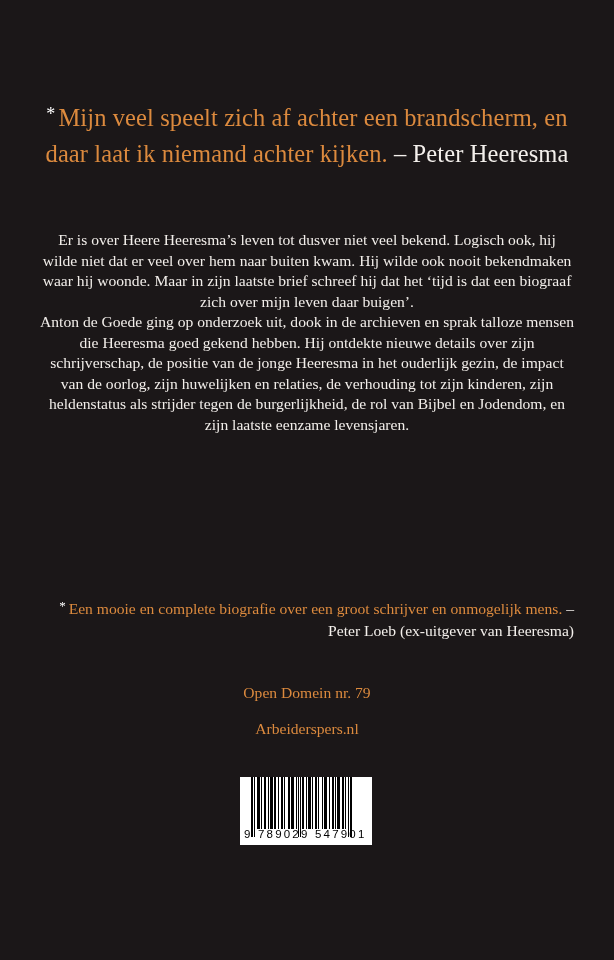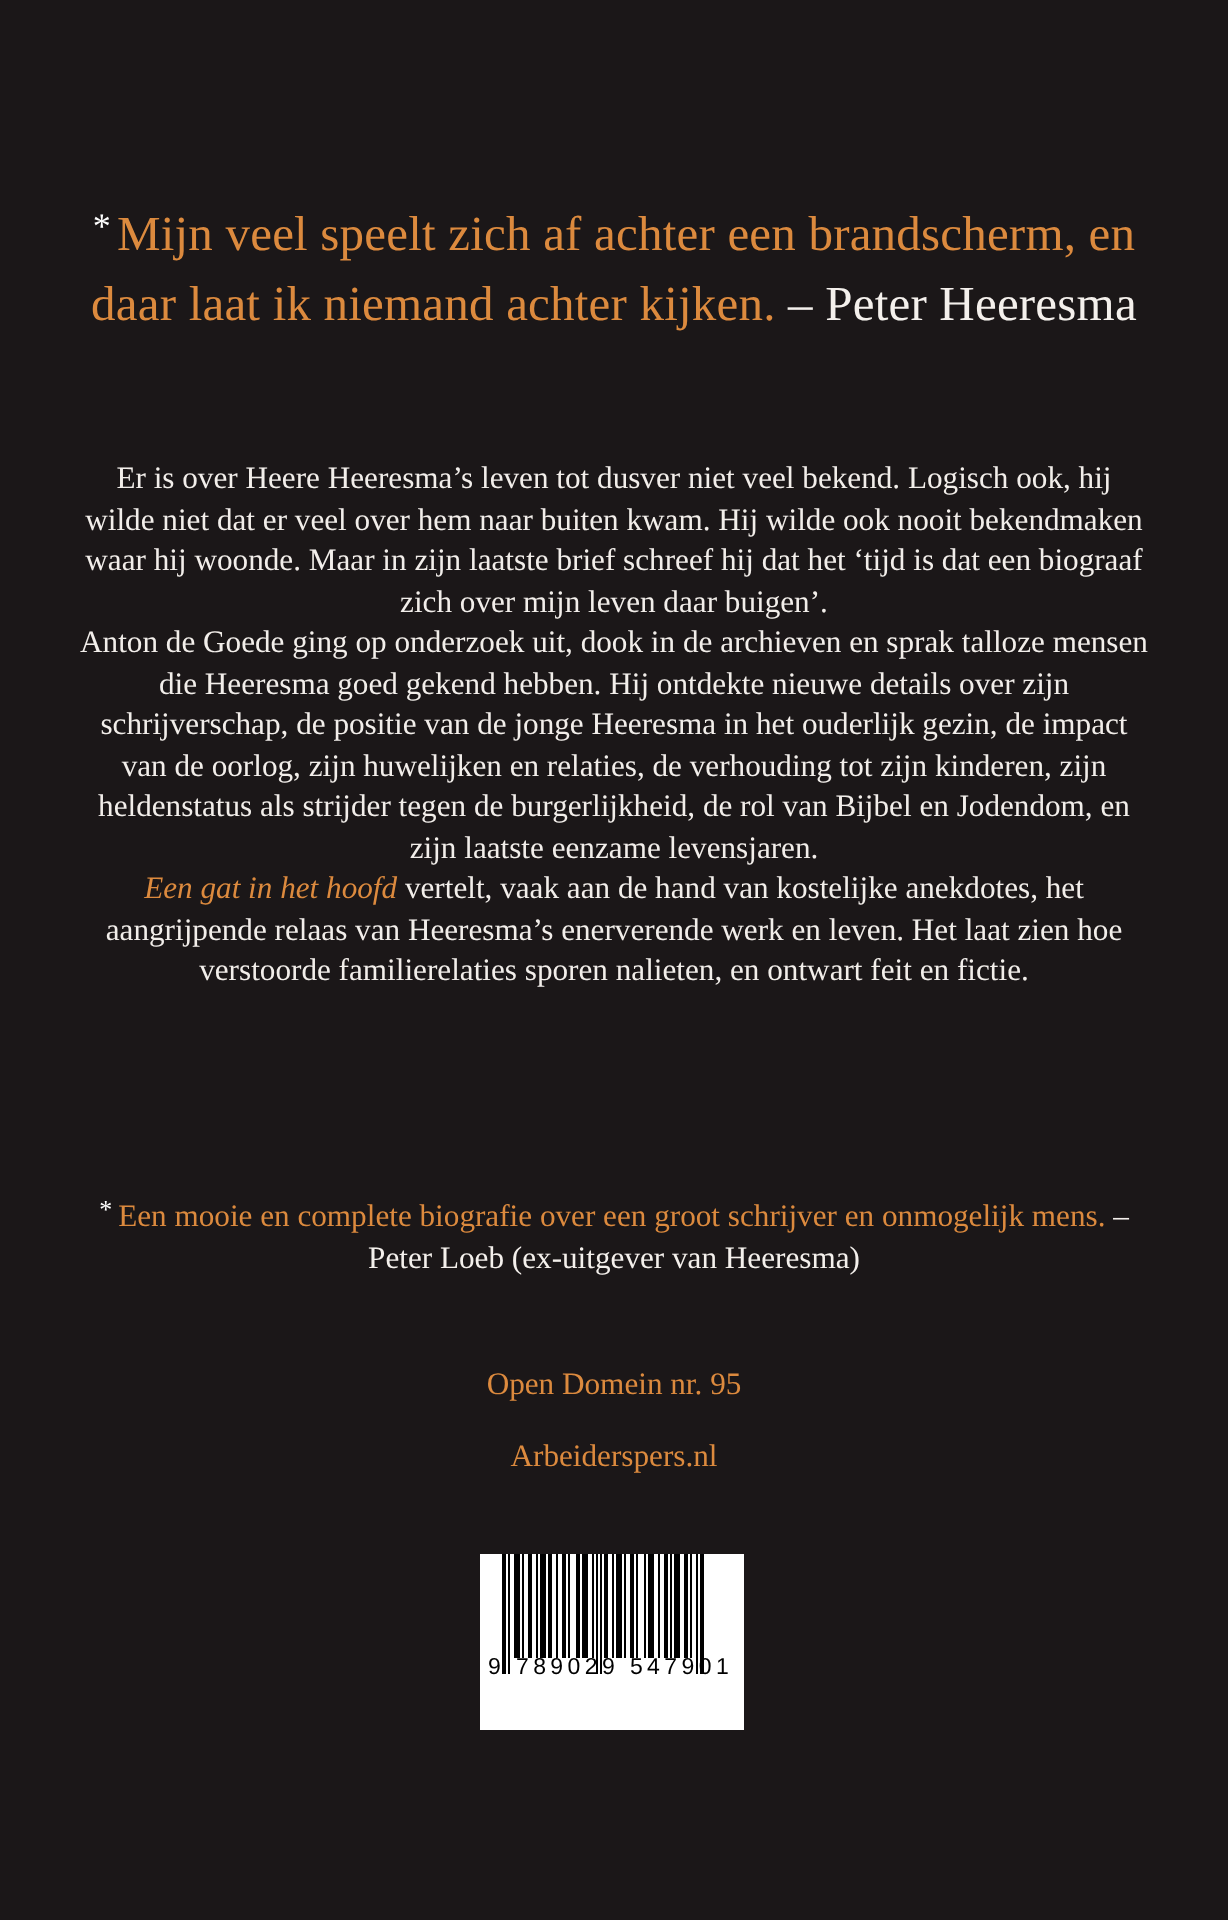--- a/index.html
+++ b/index.html
@@ -51,21 +51,21 @@
     .blurb .title-italic {
       font-style: italic;
       color: #dc8a3e;
     }
 
     .review {
       position: absolute;
       top: 598px;
       left: 40px;
       width: 534px;
-      text-align: center;
+      text-align: right;
       font-size: 15.6px;
       line-height: 21px;
     }
     .review .star {
       font-size: 13px;
       position: relative;
       top: -4px;
       margin-right: 3px;
       color: #ffffff;
     }
@@ -89,21 +89,21 @@
       font-size: 15.6px;
       line-height: 20px;
       color: #dc8a3e;
     }
 
     .barcode-box {
       position: absolute;
       left: 240px;
       top: 777px;
       width: 132px;
-      height: 88px;
+      height: 68px;
       background: #ffffff;
     }
     .barcode-bars {
       position: absolute;
       left: 11px;
       top: 0;
       width: 110px;
       height: 60px;
       display: flex;
       align-items: flex-start;
@@ -134,29 +134,28 @@
 <div>
 
   <div class="top-quote">
     <span class="star">*</span><span class="orange">Mijn veel speelt zich af achter een brandscherm, en daar laat ik niemand achter kijken.</span>
     <span class="white">– Peter Heeresma</span>
   </div>
 
   <div class="blurb">
     <p>Er is over Heere Heeresma’s leven tot dusver niet veel bekend. Logisch ook, hij wilde niet dat er veel over hem naar buiten kwam. Hij wilde ook nooit bekendmaken waar hij woonde. Maar in zijn laatste brief schreef hij dat het ‘tijd is dat een biograaf zich over mijn leven daar buigen’.</p>
     <p>Anton de Goede ging op onderzoek uit, dook in de archieven en sprak talloze mensen die Heeresma goed gekend hebben. Hij ontdekte nieuwe details over zijn schrijverschap, de positie van de jonge Heeresma in het ouderlijk gezin, de impact van de oorlog, zijn huwelijken en relaties, de verhouding tot zijn kinderen, zijn heldenstatus als strijder tegen de burgerlijkheid, de rol van Bijbel en Jodendom, en zijn laatste eenzame levensjaren.</p>
-    <p><span class="title-italic">Een gat in het hoofd</span><span> vertelt, vaak aan de hand van kostelijke anekdotes, het aangrijpende relaas van Heeresma’s enerverende werk en leven. Het laat zien hoe verstoorde familierelaties sporen nalieten, en ontwart feit en fictie.</span></p>
   </div>
 
   <div class="review">
     <span class="star">*</span><span class="orange">Een mooie en complete biografie over een groot schrijver en onmogelijk mens.</span>
     <span class="white">– Peter Loeb (ex-uitgever van Heeresma)</span>
   </div>
 
-  <div class="series">Open Domein nr. 95</div>
+  <div class="series">Open Domein nr. 79</div>
 
   <div class="website">Arbeiderspers.nl</div>
 
   <div class="barcode-box">
     <div class="barcode-bars">
       <span class="long" style="width:2px"></span>
         <span class="gap" style="width:1px"></span>
         <span class="long" style="width:1px"></span>
         <span class="gap" style="width:2px"></span>
       <span style="width:3px"></span>

